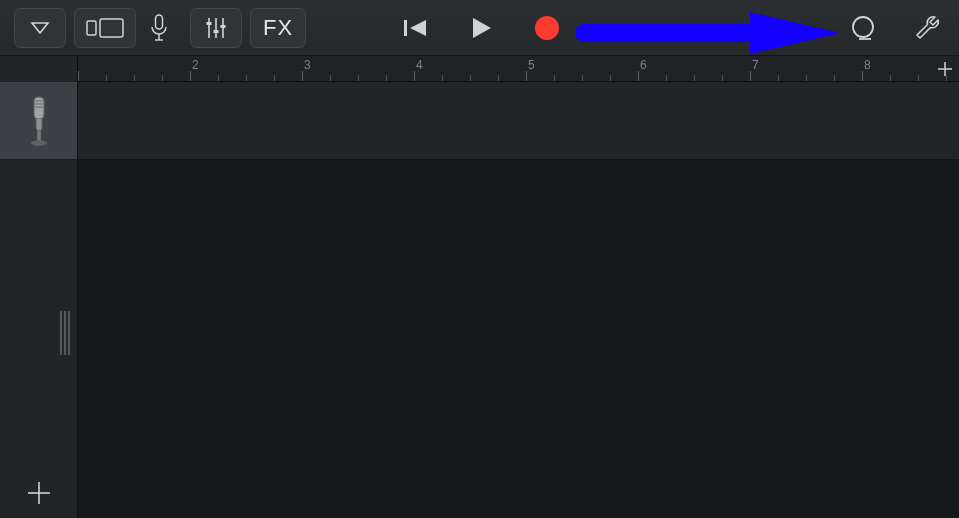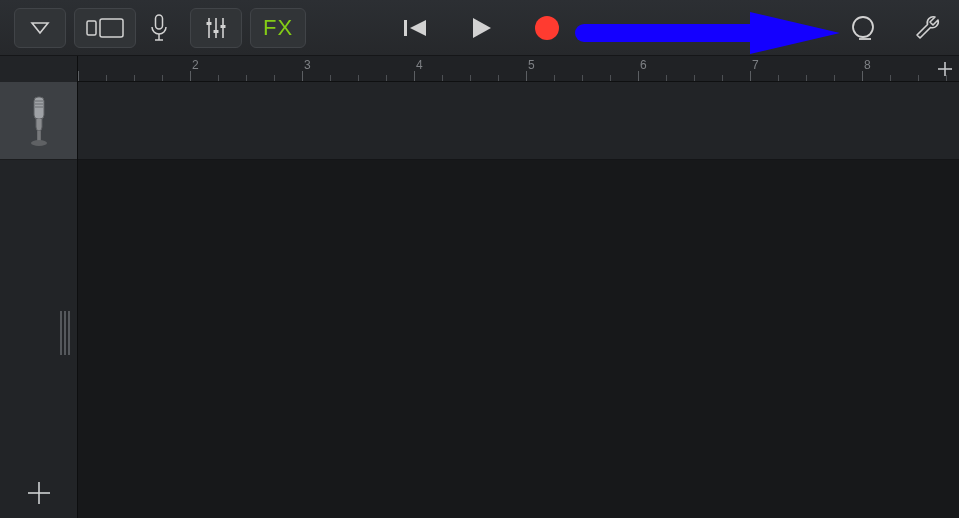--- a/index.html
+++ b/index.html
@@ -19,21 +19,21 @@
     background: linear-gradient(#2c2f33, #26282b);
     display: flex;
     align-items: center;
     border-bottom: 1px solid #151618;
   }
   .tool-btn {
     height: 46px;
     display: flex;
     align-items: center;
     justify-content: center;
-    color: #84cc16;
+    color: #e5e5e5;
     cursor: pointer;
   }
   .btn-box {
     background: #313437;
     border: 1px solid #414448;
     border-radius: 6px;
     height: 40px;
     margin-left: 8px;
   }
   .btn-nav   { width: 52px; }

